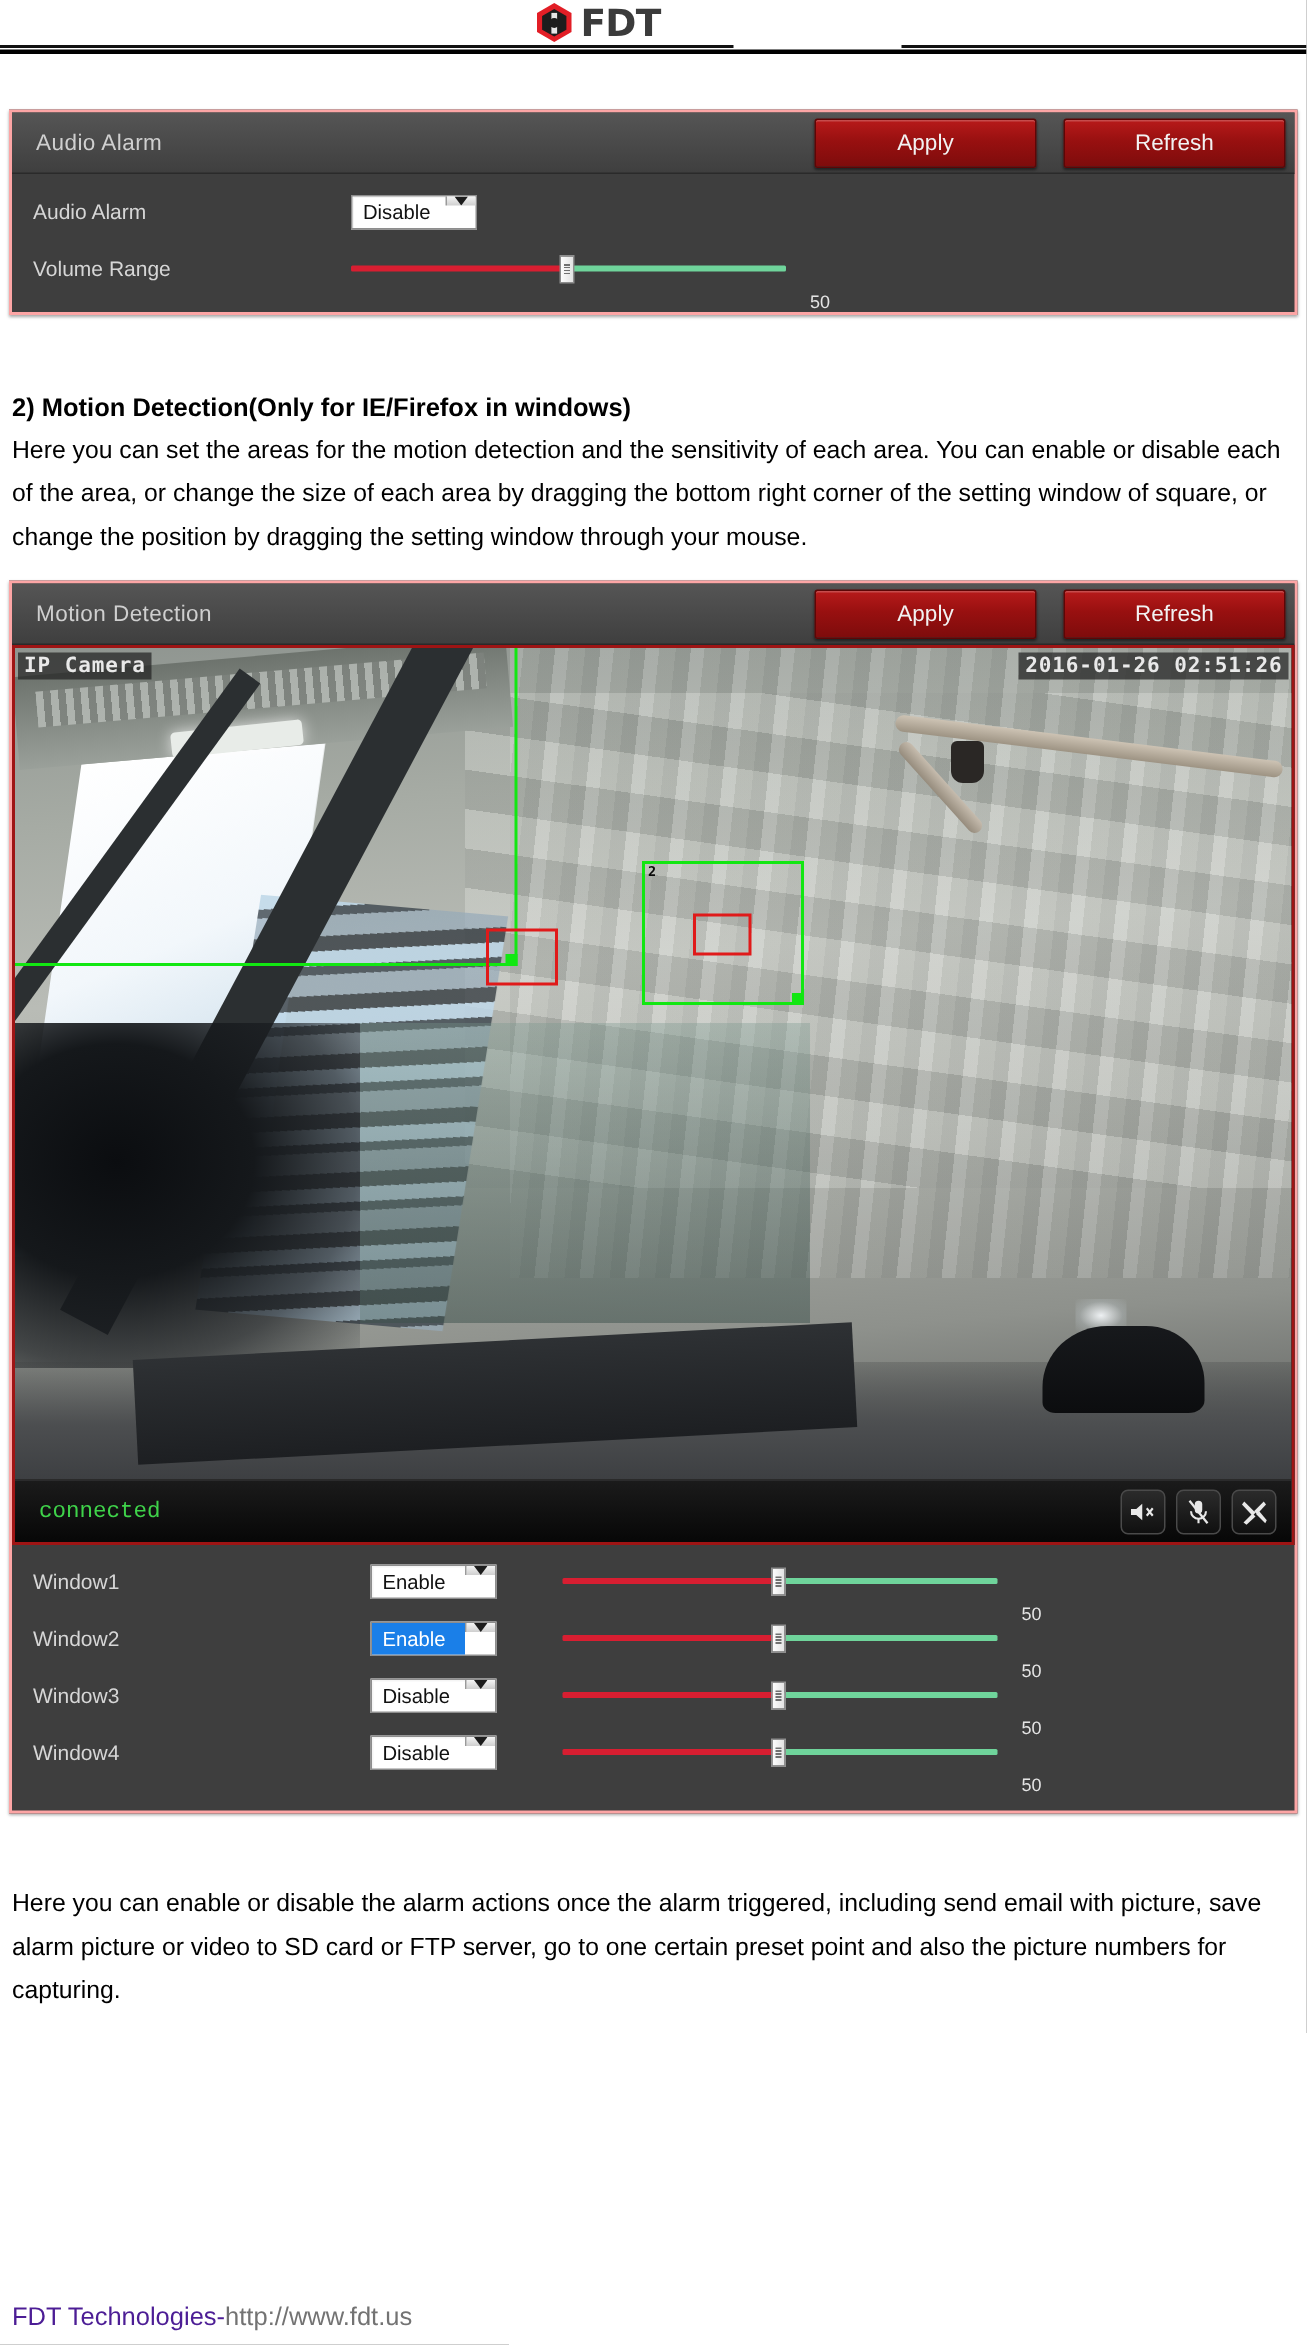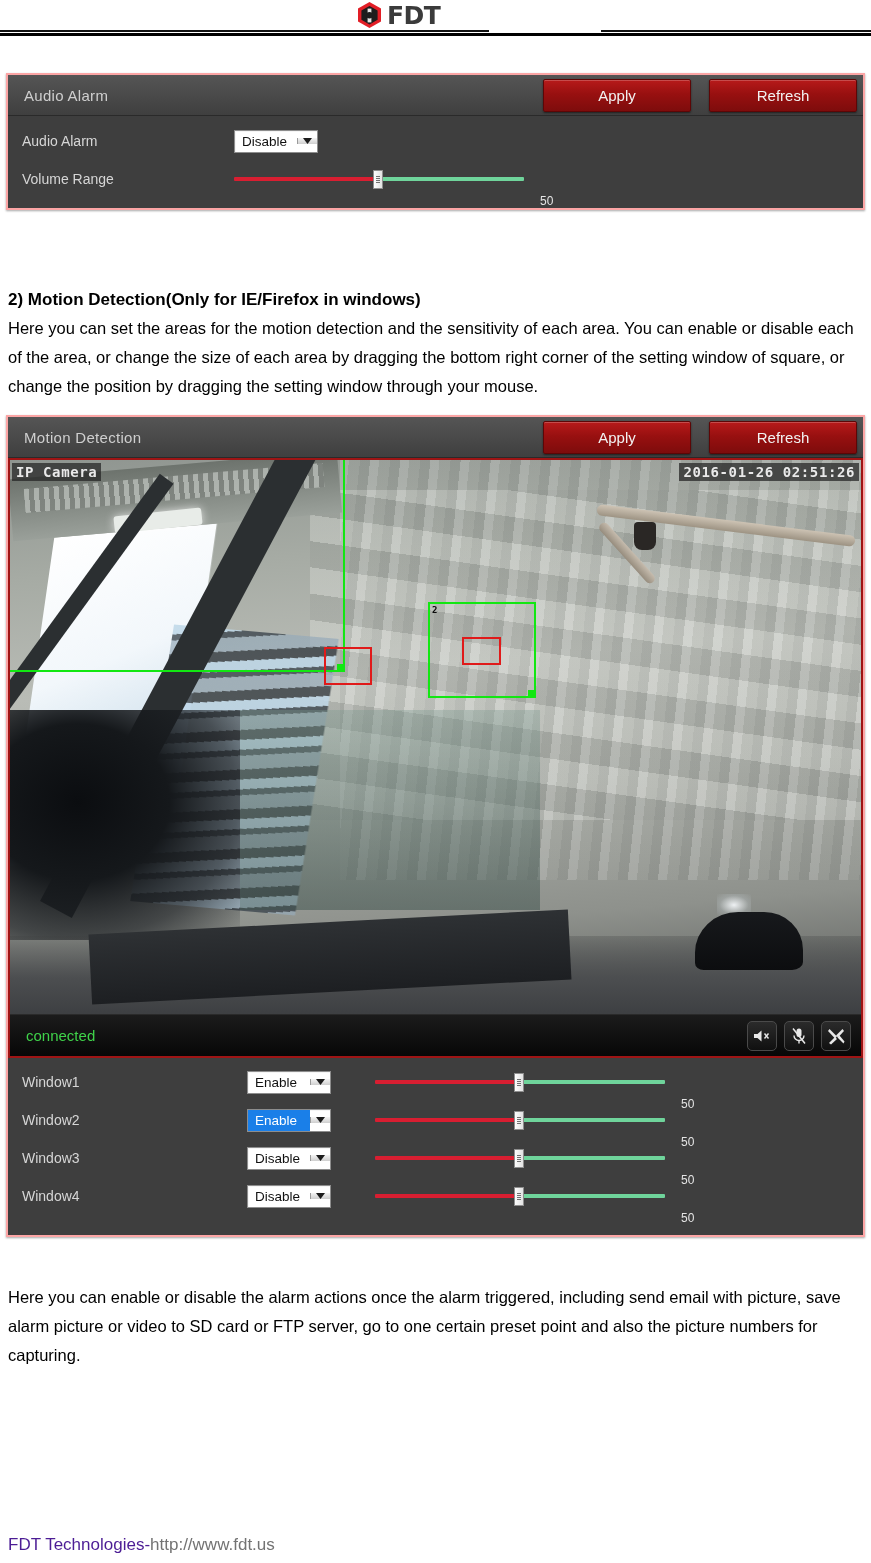--- a/index.html
+++ b/index.html
@@ -62,21 +62,21 @@
     cursor: pointer;
   }
 
   
   .row { display: flex; align-items: center; height: 38px; padding-left: 14px; }
   .row-label { width: 212px; color: #d6d6d6; font-size: 14px; }
   .row-label.sm { width: 225px; font-size: 14px; }
 
   
   .sel {
-    display: inline-flex; align-items: center;
+    display: inline-flex; align-items: flex-start;
     height: 23px; background: #fff;
     border: 1px solid #8d8d8d;
     box-shadow: inset 1px 1px 0 #f5f5f5;
     cursor: pointer;
   }
   .sel .sel-val {
     min-width: 62px; padding: 0 7px;
     font-size: 13.5px; color: #111; line-height: 21px;
     white-space: nowrap;
   }
@@ -247,21 +247,21 @@
     position: absolute; z-index: 8; border: 2px solid #e01a1a;
   }
 
   .video-bar {
     position: absolute; left: 0; bottom: 0; z-index: 9;
     width: 100%; height: 42px;
     background: linear-gradient(180deg,#1b1b1b,#070707);
     border-top: 1px solid #2a2a2a;
     display: flex; align-items: center;
   }
-  .video-status { margin-left: 16px; color: #3fd24a; font-size: 15px; }
+  .video-status { margin-left: 16px; color: #3fd24a; font-size: 15px; font-family: Liberation Mono, monospace; }
   .video-tools { margin-left: auto; margin-right: 10px; display: flex; gap: 7px; }
   .vtool {
     width: 30px; height: 30px; border-radius: 5px;
     background: linear-gradient(180deg,#2b2b2b,#101010);
     border: 1px solid #4a4a4a;
     display: flex; align-items: center; justify-content: center;
     cursor: pointer;
   }
   .vtool svg { display: block; }
 
@@ -321,21 +321,21 @@
         <i class="track-right"></i>
         <i class="knob">
             <b></b>
           </i>
       </span>
       <span class="slider-val">50</span>
     </div>
   </div>
 </div>
 
-<div style="margin:76px 8px 0 8px;">
+<div style="margin:48px 8px 0 8px;">
   <div class="sec-title">2) Motion Detection(Only for IE/Firefox in windows)</div>
   <div class="sec-body">Here you can set the areas for the motion detection and the sensitivity of each area. You can enable or disable each of the area, or change the size of each area by dragging the bottom right corner of the setting window of square, or change the position by dragging the setting window through your mouse.</div>
 </div>
 
 <div class="panel" style="margin:14px 6px 0 6px;">
   <div class="panel-head">
     <span class="panel-title">Motion Detection</span>
     <div class="head-btns">
       <div class="btn-red">Apply</div>
       <div class="btn-red">Refresh</div>

